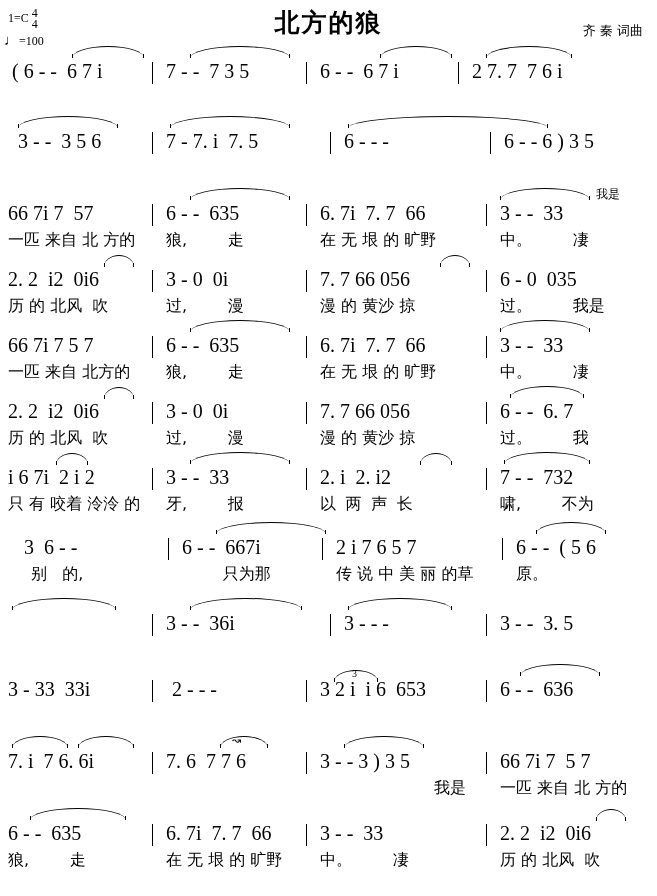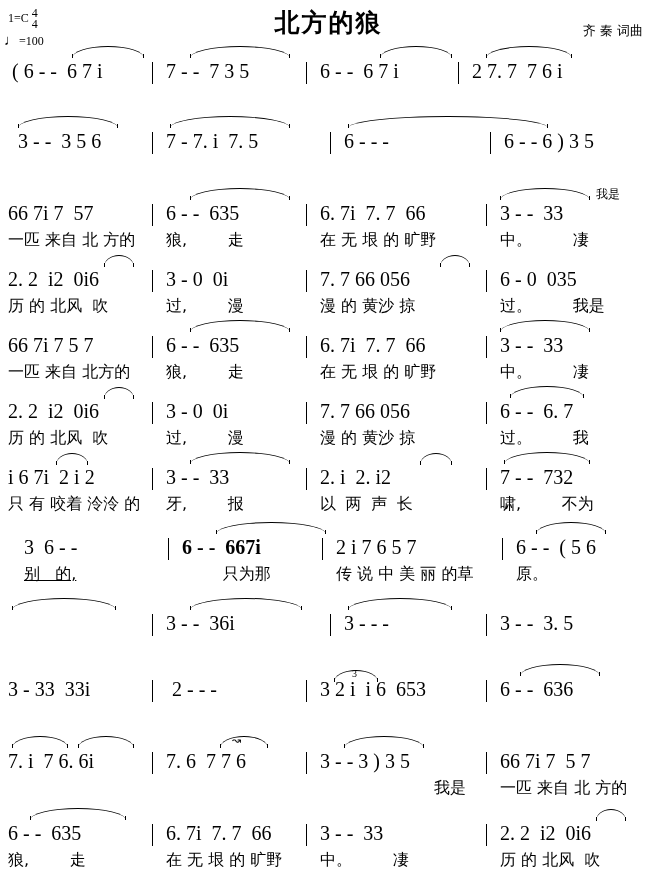--- a/index.html
+++ b/index.html
@@ -220,30 +220,30 @@
       <span class="lyr" style="left:166px;top:0;">牙,        报</span>
       <span class="lyr" style="left:320px;top:0;font-family:Liberation Mono, monospace;">以 两 声 长</span>
       <span class="lyr" style="left:500px;top:0;">啸,        不为</span>
     </div>
   </div>
 
   <div class="system" style="top:534px;padding-left:16px;">
     <div class="row-notes">
       <span class="cell" style="left:8px;top:2px;">3  6 - -</span>
       <span class="bar" style="left:152px;"></span>
-      <span class="cell" style="left:166px;top:2px;font-weight:bold;">6 - -  667i</span>
+      <span class="cell" style="left:166px;top:2px;">6 - -  667i</span>
       <span class="bar" style="left:306px;"></span>
       <span class="cell" style="left:320px;top:2px;">2 i 7 6 5 7</span>
       <span class="bar" style="left:486px;"></span>
       <span class="cell" style="left:500px;top:2px;">6 - -  ( 5 6</span>
       <span class="slur" style="left:200px;top:-12px;width:110px;"></span>
       <span class="slur" style="left:520px;top:-12px;width:70px;"></span>
     </div>
     <div class="row-lyrics">
-      <span class="lyr" style="left:8px;top:0;text-decoration:underline;">别   的,</span>
+      <span class="lyr" style="left:15px;top:0;">别   的,</span>
       <span class="lyr" style="left:166px;top:0;">        只为那</span>
       <span class="lyr" style="left:320px;top:0;">传 说 中 美 丽 的草</span>
       <span class="lyr" style="left:500px;top:0;">原。</span>
     </div>
   </div>
 
   <div class="system" style="top:610px;">
     <div class="row-notes">
       <span class="bar" style="left:152px;"></span>
       <span class="cell" style="left:166px;top:2px;">3 - -  36i</span>

